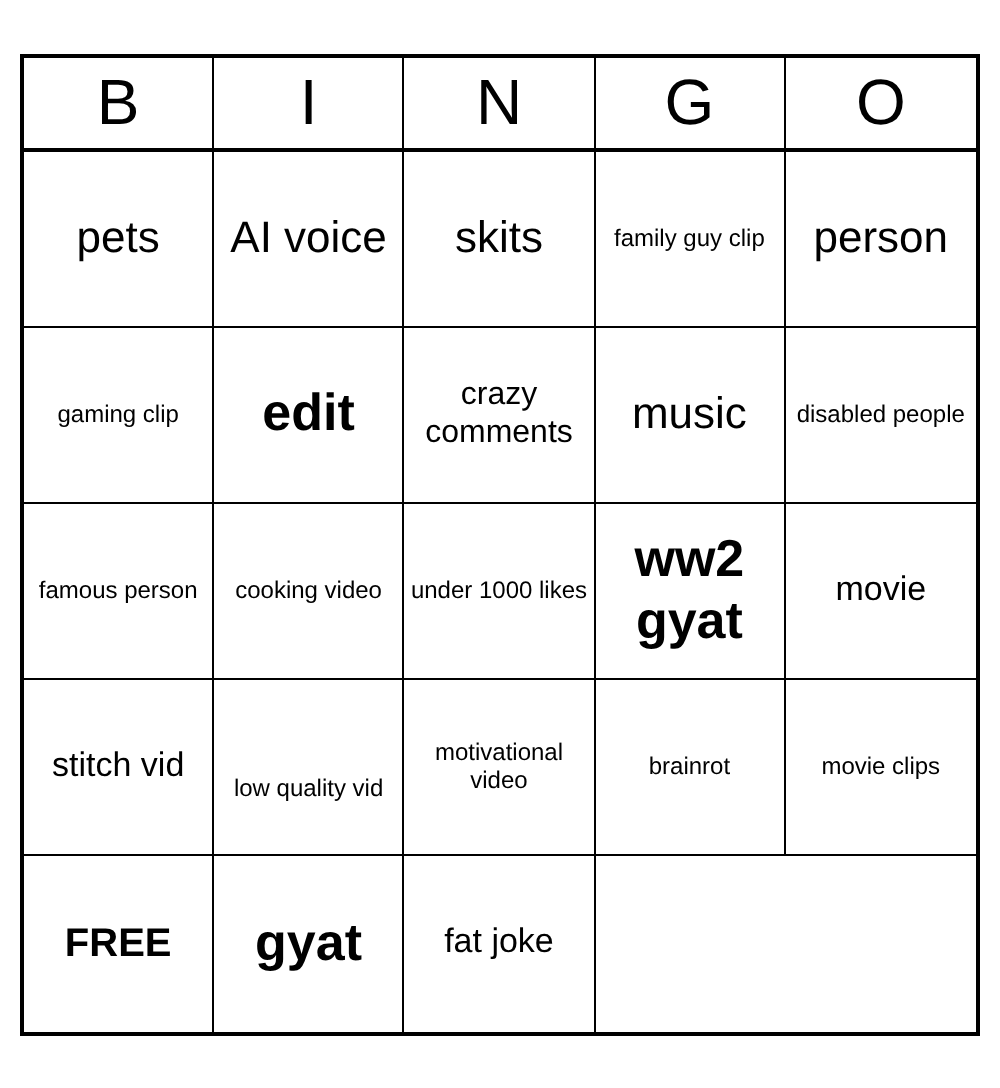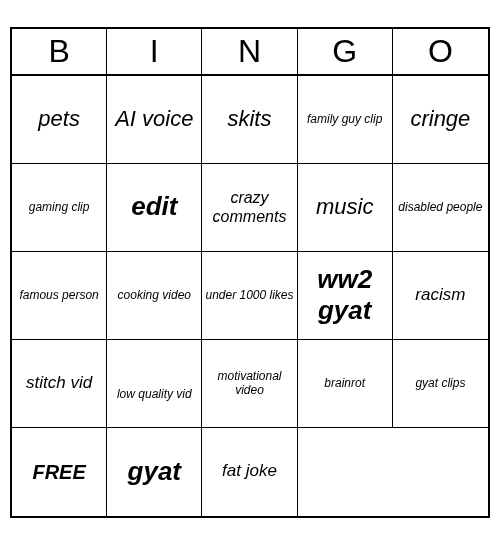--- a/index.html
+++ b/index.html
@@ -52,21 +52,20 @@
       border-right: 1px solid #000;
       border-bottom: 1px solid #000;
       display: flex;
       align-items: center;
       justify-content: center;
       text-align: center;
       padding: 0;
       min-height: 88px;
       font-size: 13px;
       line-height: 1.2;
-      font-style: italic;
     }
 
     .bingo-cell:nth-child(5n) {
       border-right: none;
     }
 
     .bingo-cell:nth-child(n+21) {
       border-bottom: none;
     }
 
@@ -108,21 +107,21 @@
       <div class="bingo-cell">
         <span class="large">AI voice</span>
       </div>
       <div class="bingo-cell">
         <span class="large">skits</span>
       </div>
       <div class="bingo-cell">
         <span style="font-size: 12px;">family guy clip</span>
       </div>
       <div class="bingo-cell">
-        <span class="large">cringe</span>
+        <span class="large">person</span>
       </div>
       <div class="bingo-cell">
         <span style="font-size: 12px;">gaming clip</span>
       </div>
       <div class="bingo-cell">
         <span class="xlarge">edit</span>
       </div>
       <div class="bingo-cell">
         <span style="font-size: 16px;">crazy comments</span>
       </div>
@@ -138,36 +137,36 @@
       <div class="bingo-cell">
         <span style="font-size: 12px;">cooking video</span>
       </div>
       <div class="bingo-cell">
         <span style="font-size: 12px;">under 1000 likes</span>
       </div>
       <div class="bingo-cell">
         <span class="xlarge">ww2 gyat</span>
       </div>
       <div class="bingo-cell">
-        <span class="medium">racism</span>
+        <span class="medium">movie</span>
       </div>
       <div class="bingo-cell">
         <span class="medium">stitch vid</span>
       </div>
       <div class="bingo-cell">
         <span style="font-size: 12px; margin-top: 22px;">low quality vid</span>
       </div>
       <div class="bingo-cell">
         <span style="font-size: 12px;">motivational video</span>
       </div>
       <div class="bingo-cell">
         <span style="font-size: 12px;">brainrot</span>
       </div>
       <div class="bingo-cell">
-        <span style="font-size: 12px;">gyat clips</span>
+        <span style="font-size: 12px;">movie clips</span>
       </div>
       <div class="bingo-cell">
         <span class="free-cell">FREE</span>
       </div>
       <div class="bingo-cell">
         <span class="xlarge">gyat</span>
       </div>
       <div class="bingo-cell">
         <span class="medium">fat joke</span>
       </div>

